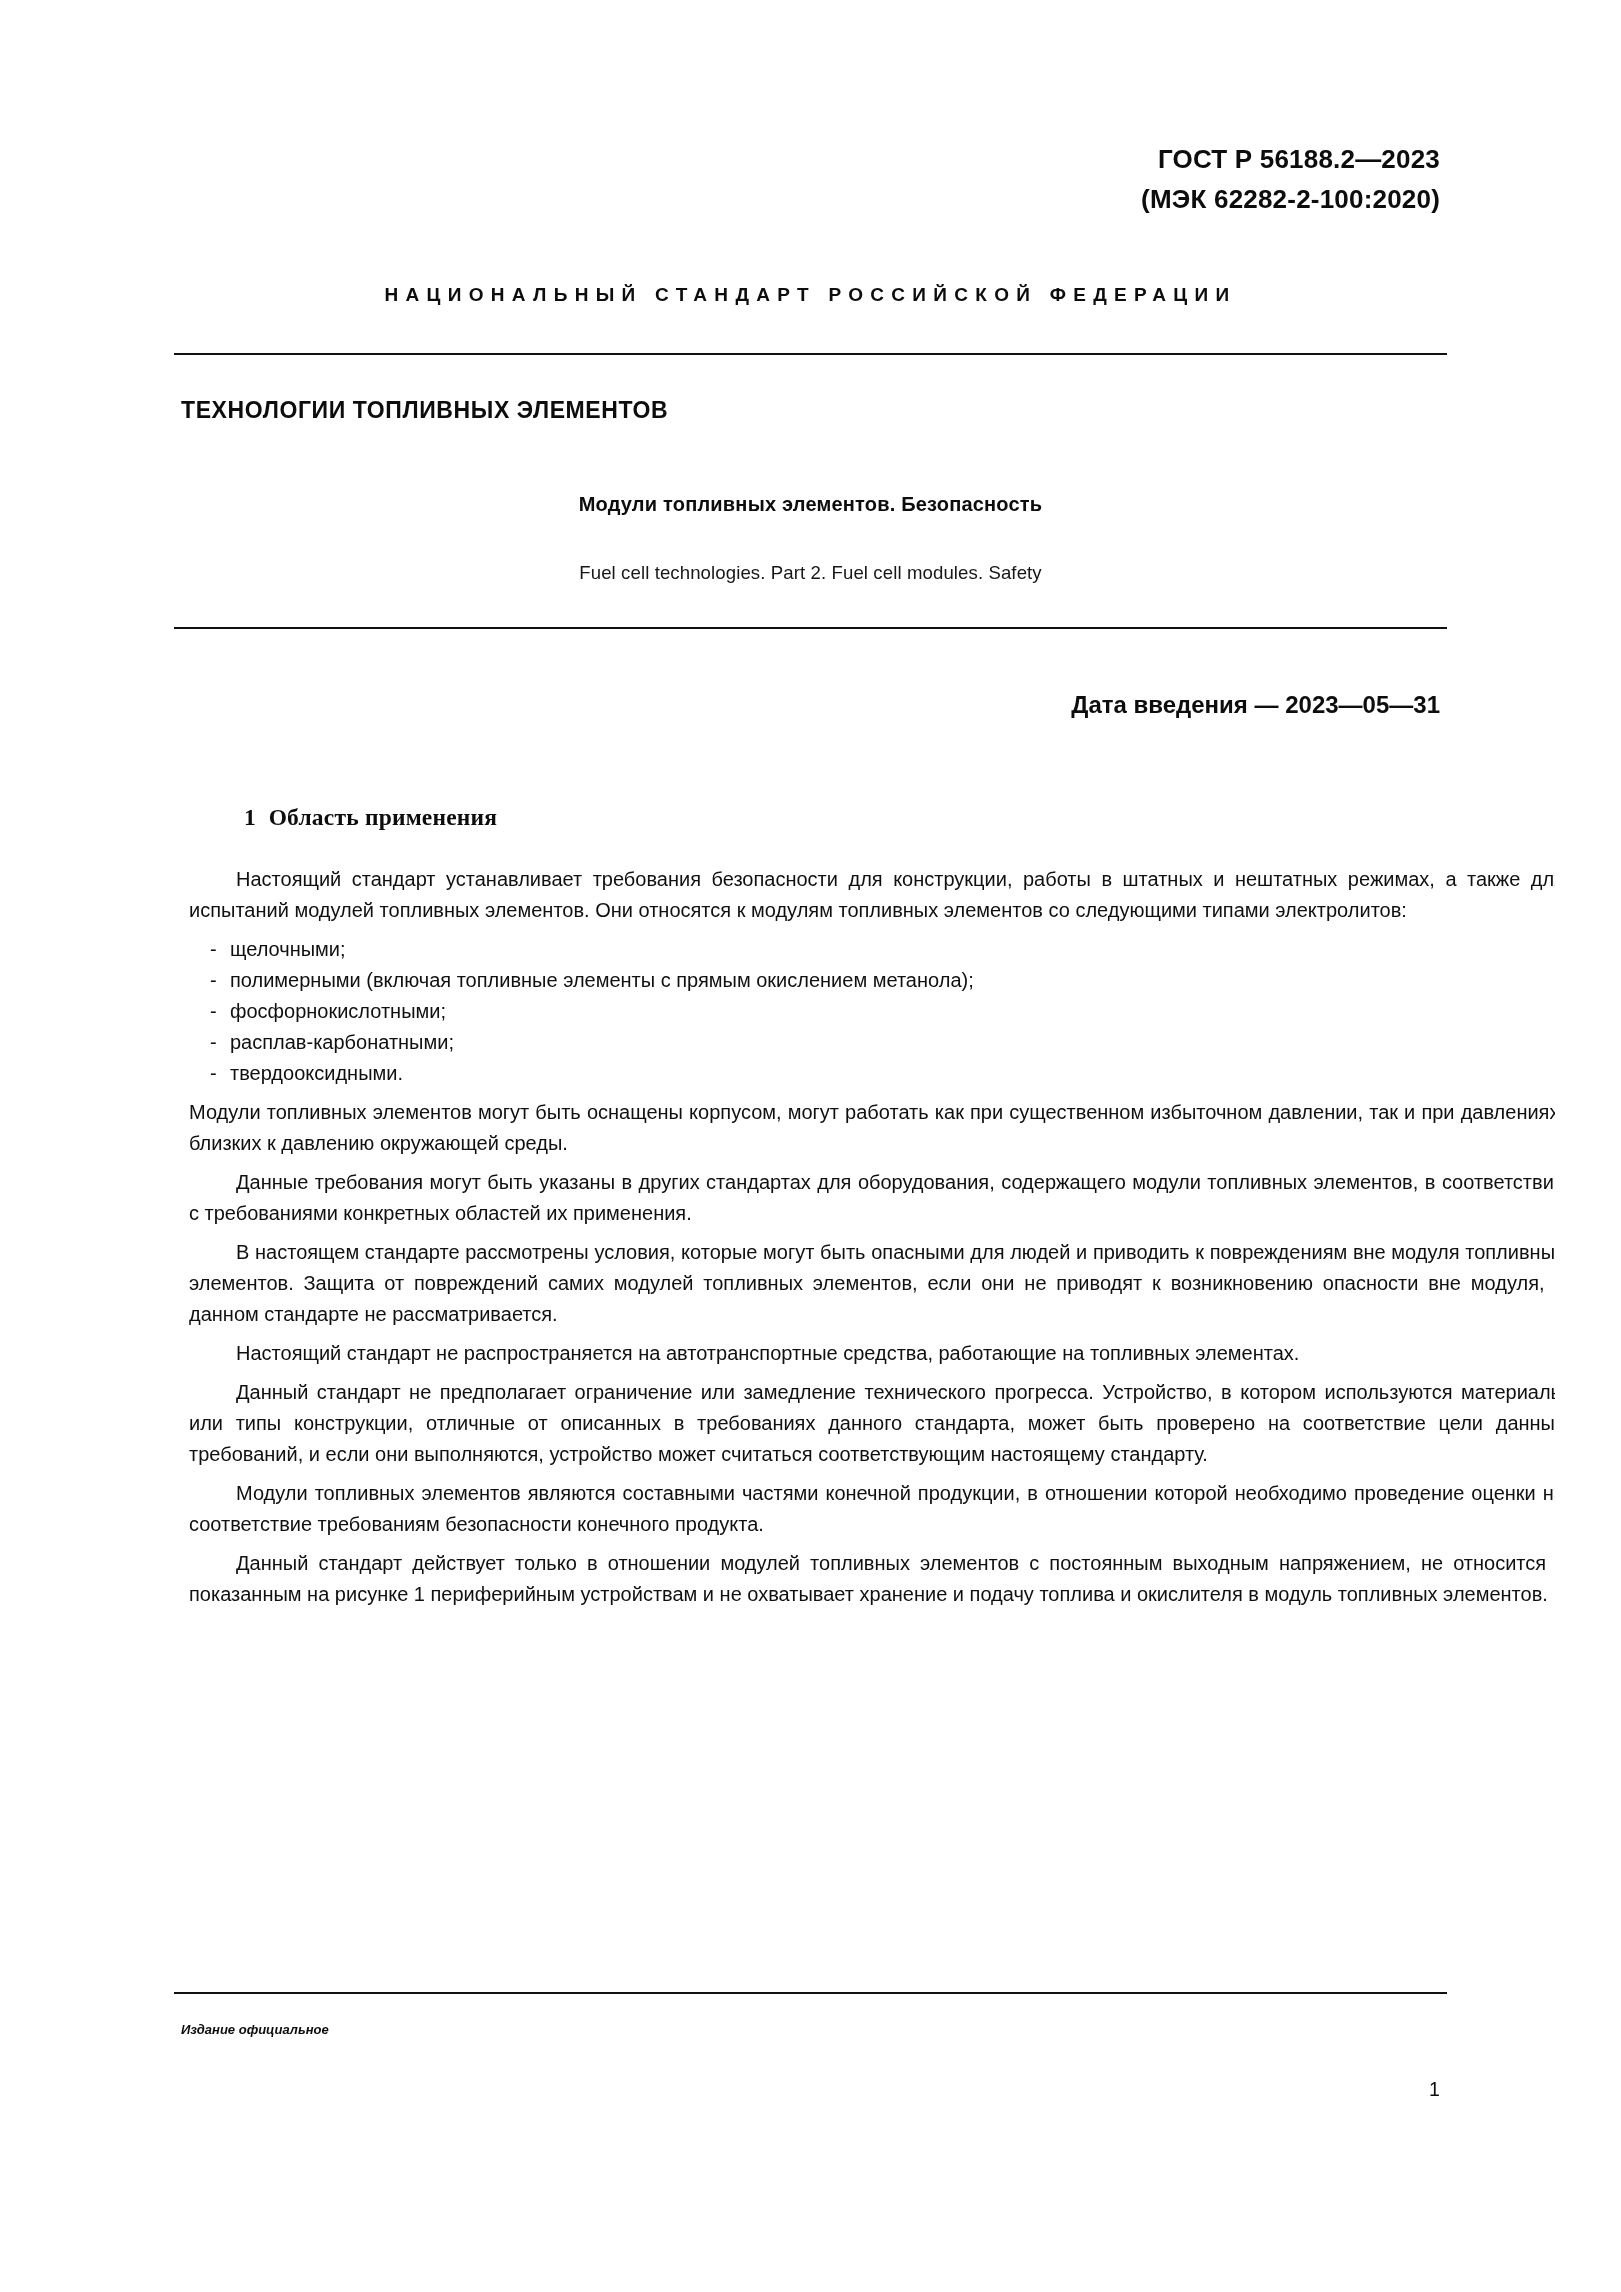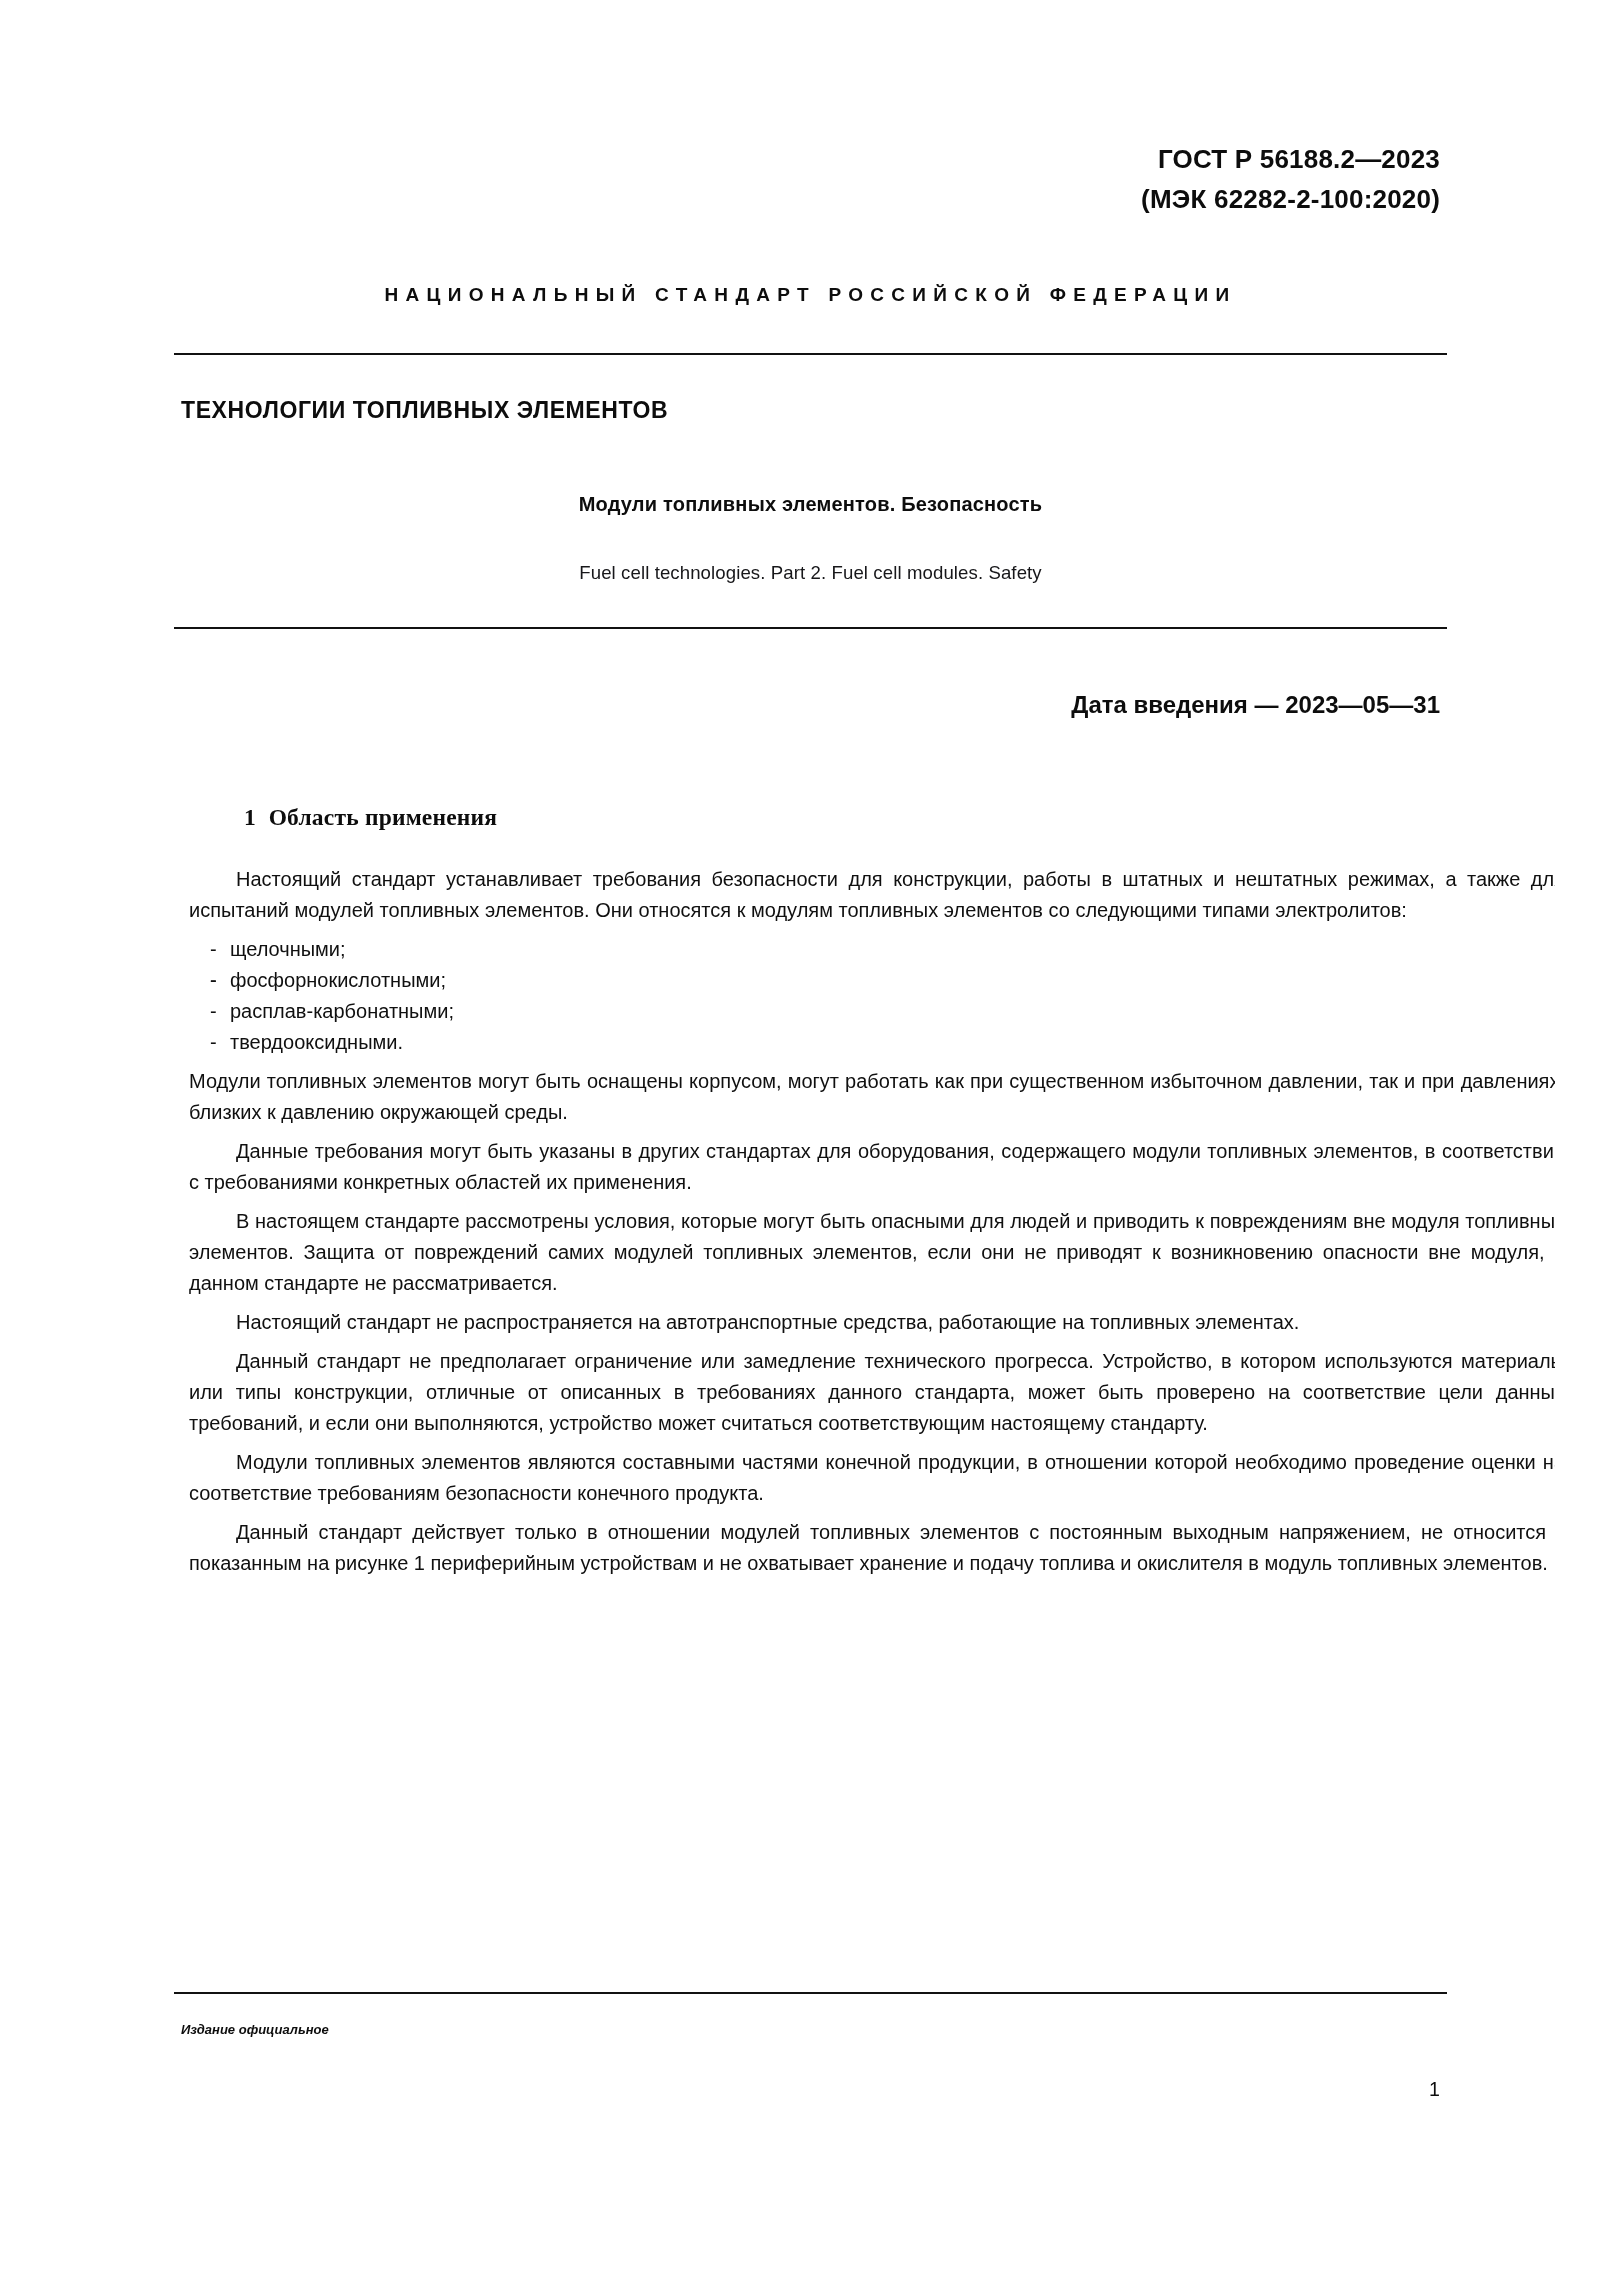--- a/index.html
+++ b/index.html
@@ -201,21 +201,21 @@
 
   <div class="section-heading">
     <span class="num">1</span><span>Область применения</span>
   </div>
 
   <div class="body-text">
     <p>Настоящий стандарт устанавливает требования безопасности для конструкции, работы в штатных и нештатных режимах, а также для испытаний модулей топливных элементов. Они относятся к модулям топливных элементов со следующими типами электролитов:</p>
 
     <ul class="dash-list">
       <li><span class="dash">-</span><span>щелочными;</span></li>
-      <li><span class="dash">-</span></li>
+      <li><span class="dash">-</span><span>полимерными (включая топливные элементы с прямым окислением метанола);</span></li>
       <li><span class="dash">-</span><span>фосфорнокислотными;</span></li>
       <li><span class="dash">-</span><span>расплав-карбонатными;</span></li>
       <li><span class="dash">-</span><span>твердооксидными.</span></li>
     </ul>
 
     <p class="noindent">Модули топливных элементов могут быть оснащены корпусом, могут работать как при существенном избыточном давлении, так и при давлениях, близких к давлению окружающей среды.</p>
     <p>Данные требования могут быть указаны в других стандартах для оборудования, содержащего модули топливных элементов, в соответствии с требованиями конкретных областей их применения.</p>
     <p>В настоящем стандарте рассмотрены условия, которые могут быть опасными для людей и приводить к повреждениям вне модуля топливных элементов. Защита от повреждений самих модулей топливных элементов, если они не приводят к возникновению опасности вне модуля, в данном стандарте не рассматривается.</p>
     <p>Настоящий стандарт не распространяется на автотранспортные средства, работающие на топливных элементах.</p>
     <p>Данный стандарт не предполагает ограничение или замедление технического прогресса. Устройство, в котором используются материалы или типы конструкции, отличные от описанных в требованиях данного стандарта, может быть проверено на соответствие цели данных требований, и если они выполняются, устройство может считаться соответствующим настоящему стандарту.</p>

